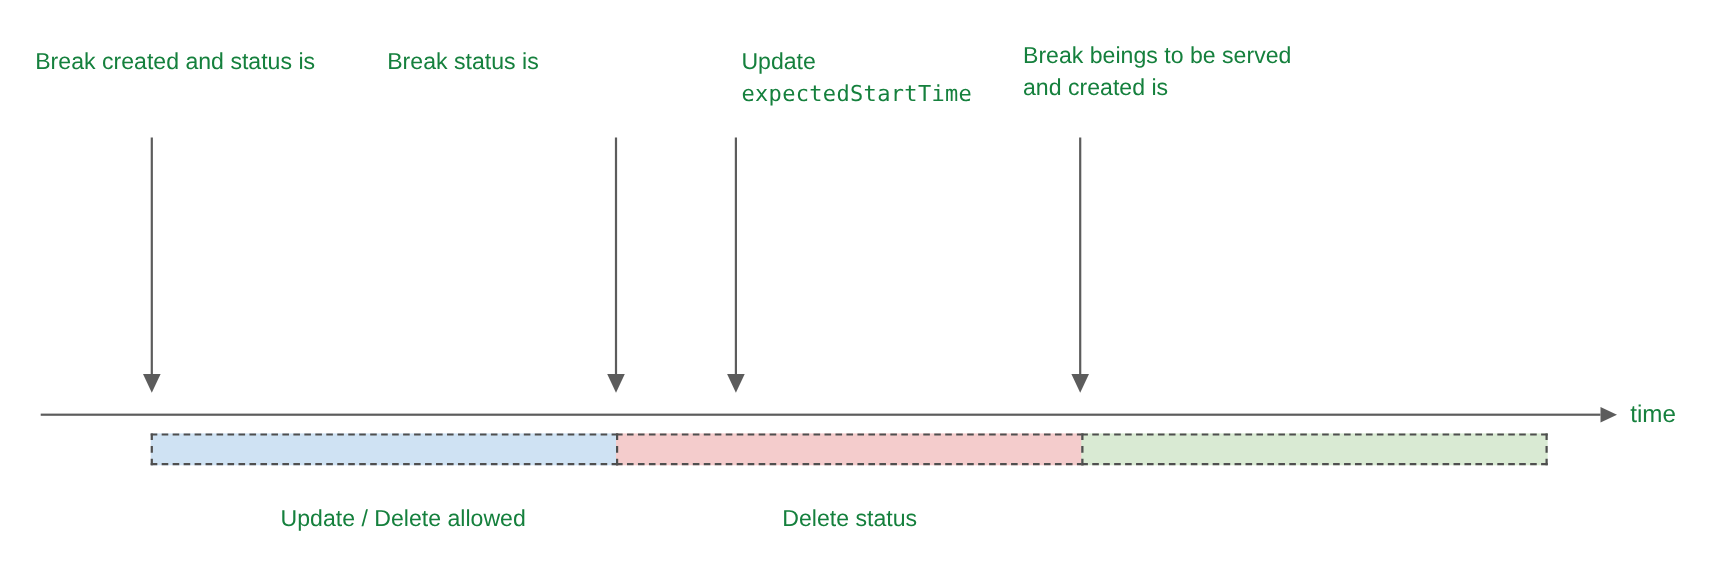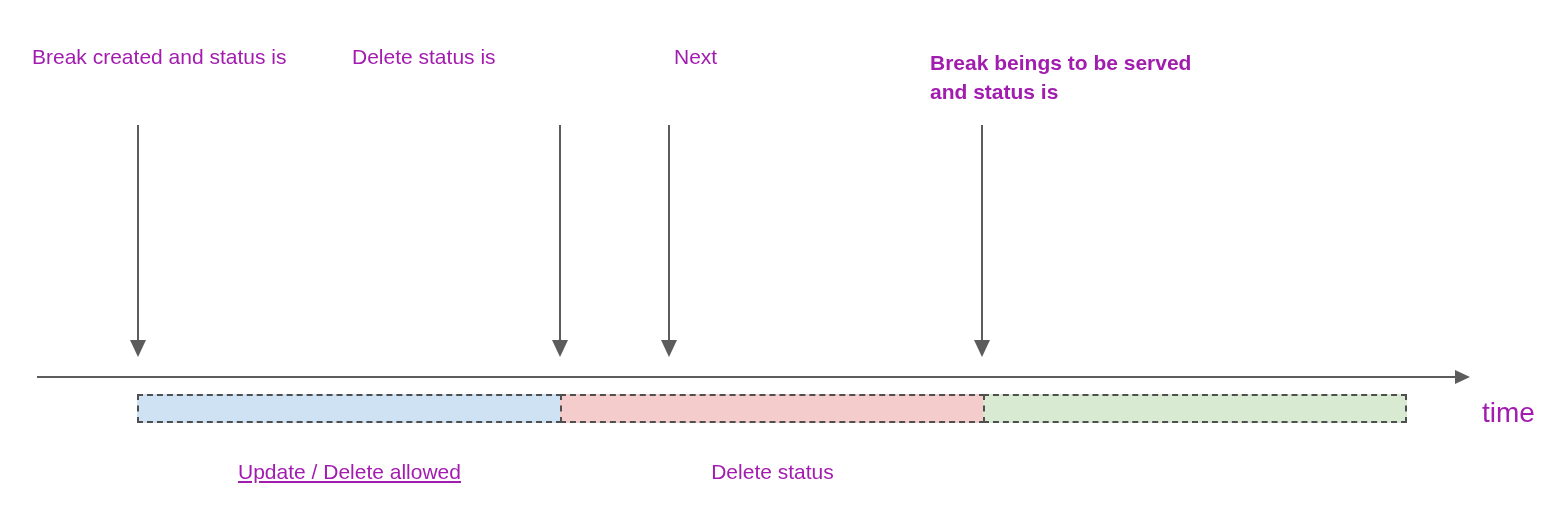--- a/index.html
+++ b/index.html
@@ -3,30 +3,30 @@
 <meta charset="utf-8">
 <style>
   html, body { margin: 0; padding: 0; background: #ffffff; }
   .canvas {
     position: relative;
     width: 1558px;
     height: 520px;
     background: #ffffff;
     overflow: hidden;
     font-family: "Liberation Sans", sans-serif;
-    color: #a21caf;
+    color: #15803d;
   }
 
   
   .ann { position: absolute; font-size: 21px; line-height: 29px; white-space: nowrap; }
   .ann .mono { font-family: "DejaVu Sans Mono", monospace; font-size: 20px; letter-spacing: 0.3px; }
   .ann-1 { left: 32px;  top: 42px; }
   .ann-2 { left: 352px; top: 42px; }
   .ann-3 { left: 674px; top: 42px; }
-  .ann-4 { left: 930px; top: 48px; font-weight: bold; }
+  .ann-4 { left: 930px; top: 36px; }
 
   
   .v-arrow {
     position: absolute;
     top: 125px;
     height: 232px;
     width: 18px;
     display: flex;
     flex-direction: column;
     align-items: center;
@@ -54,23 +54,22 @@
     position: absolute;
     left: 1455px; top: 370px;
     width: 0; height: 0;
     border-top: 7px solid transparent;
     border-bottom: 7px solid transparent;
     border-left: 15px solid #5c5c5c;
   }
   .t-label {
     position: absolute;
     left: 1482px; top: 364px;
-    font-size: 28px;
+    font-size: 22px;
     line-height: 26px;
-    margin-top: 36px;
   }
 
   
   .seg {
     position: absolute;
     top: 394px;
     height: 29px;
     box-sizing: border-box;
     border: 2px dashed #4f4f4f;
   }
@@ -80,44 +79,45 @@
 
   
   .seg-label {
     position: absolute;
     top: 459px;
     font-size: 21px;
     line-height: 26px;
     text-align: center;
     white-space: nowrap;
   }
-  .lbl-1 { left: 137px; width: 425px; text-decoration: underline; }
+  .lbl-1 { left: 154px; width: 425px; }
   .lbl-2 { left: 560px; width: 425px; }
   .lbl-3 { left: 983px; width: 424px; }
 </style>
 </head>
 <body>
 
 <div class="canvas">
 
   <div class="ann ann-1">
     <div>Break created and status is</div>
   </div>
 
   <div class="ann ann-2">
-    <div>Delete status is</div>
+    <div>Break status is</div>
   </div>
 
   <div class="ann ann-3">
-    <div>Next</div>
+    <div>Update</div>
+    <div class="mono">expectedStartTime</div>
   </div>
 
   <div class="ann ann-4">
     <div>Break beings to be served</div>
-    <div>and status is</div>
+    <div>and created is</div>
   </div>
 
   <div class="v-arrow arrow-1">
     <div class="shaft"></div>
     <div class="head"></div>
   </div>
   <div class="v-arrow arrow-2">
     <div class="shaft"></div>
     <div class="head"></div>
   </div>

